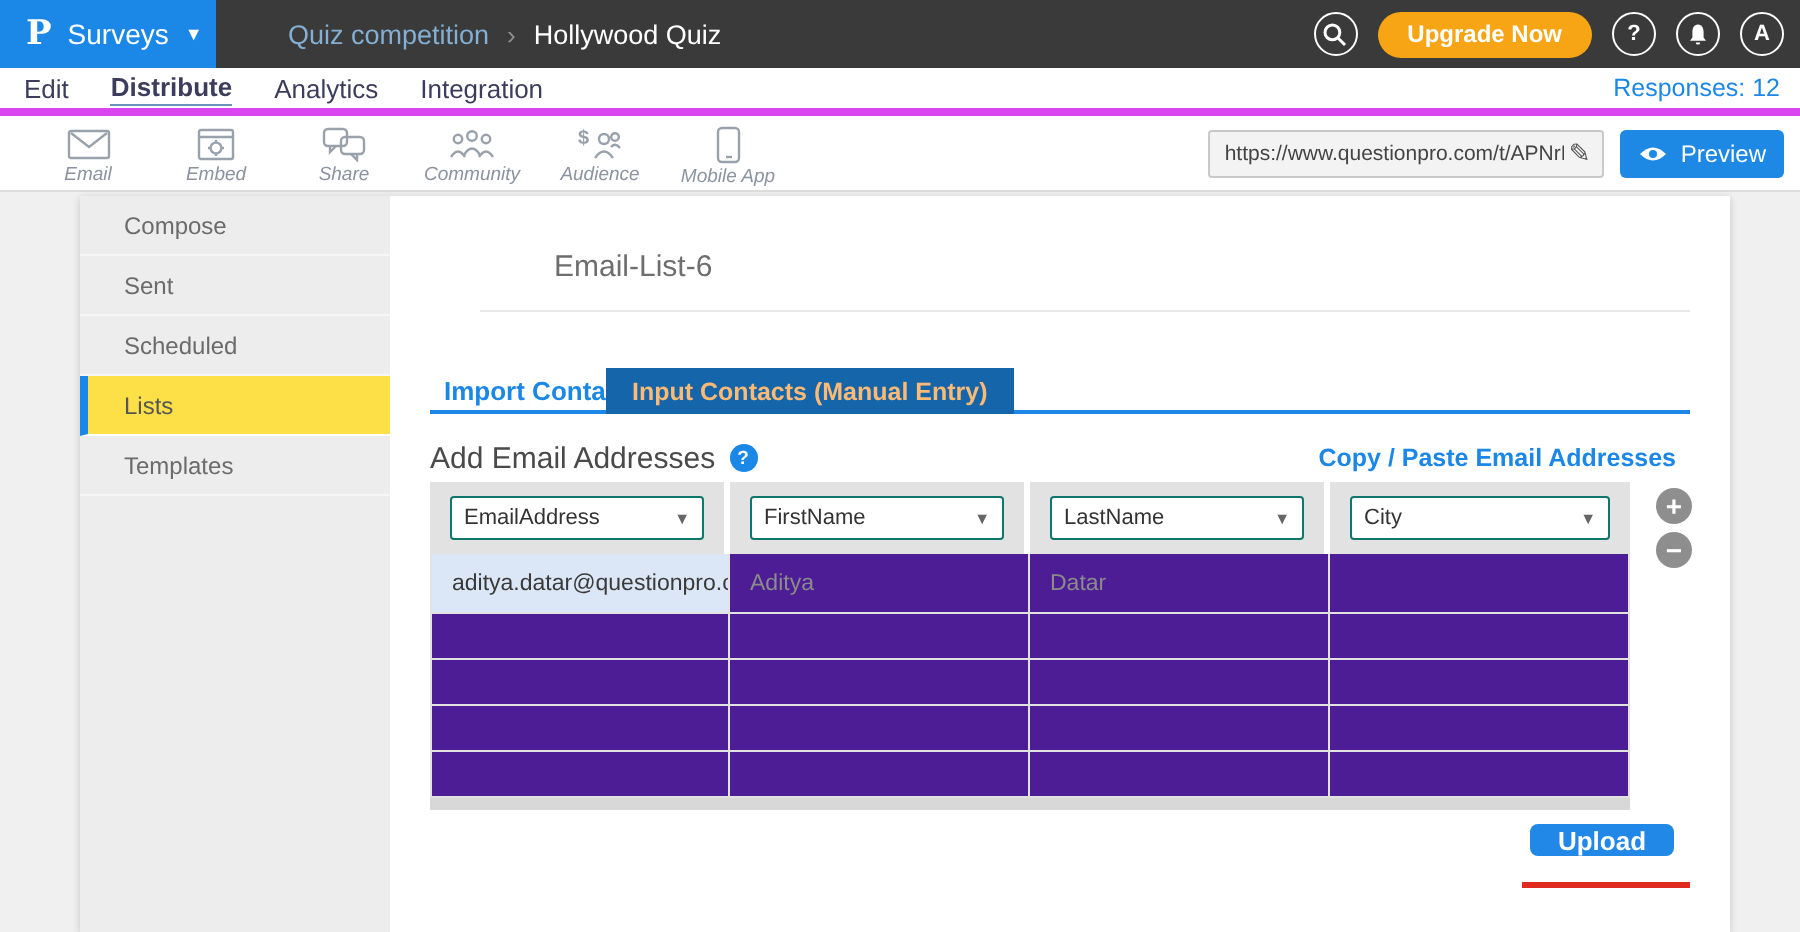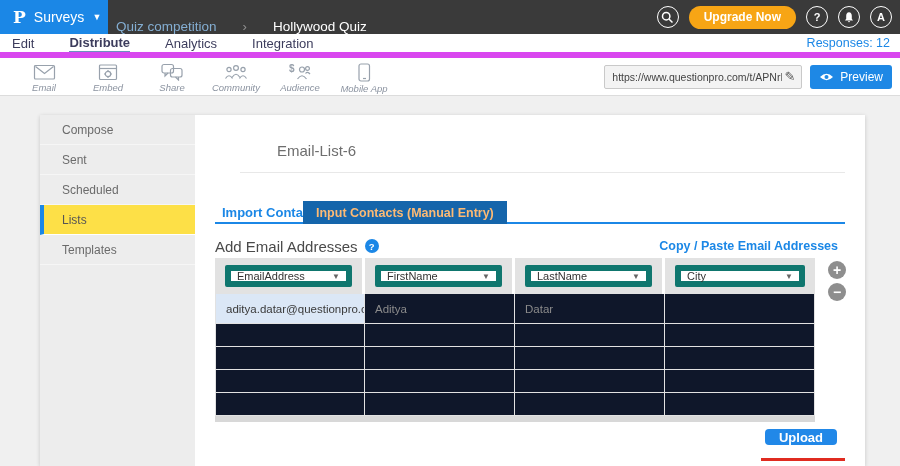--- a/index.html
+++ b/index.html
@@ -10,34 +10,34 @@
     -webkit-font-smoothing:antialiased;
   }
 
   
   .topbar { height:34px; background:#3a3a3a; display:flex; align-items:stretch; }
   .logo-sec { width:108px; background:#1b87e6; color:#fff; display:flex; align-items:center;
               padding-left:13px; gap:8px; cursor:pointer; flex:none; }
   .logo { font-weight:bold; font-size:17px; font-family:"DejaVu Serif", serif; }
   .product { font-size:14px; }
   .caret { font-size:9px; }
-  .breadcrumb { display:flex; align-items:flex-end; gap:26px; padding-left:8px; font-size:13.5px; flex:1; min-width:0; }
+  .breadcrumb { display:flex; align-items:center; gap:9px; padding-left:36px; font-size:13.5px; flex:1; min-width:0; }
   .bc-parent { color:#84aed2; cursor:pointer; }
   .bc-sep { color:#8f8f8f; font-size:13px; }
   .bc-current { color:#ffffff; }
   .topbar-right { display:flex; align-items:center; gap:10px; padding-right:8px; }
   .circle-btn { width:22px; height:22px; border:1.5px solid #fff; border-radius:50%;
                 background:transparent; color:#fff; font-size:11px; font-weight:bold;
                 display:flex; align-items:center; justify-content:center; padding:0; cursor:pointer; }
   .upgrade-btn { background:#f7a515; color:#fff; border:none; border-radius:12px; height:23px;
                  padding:0 15px; font-size:12px; font-weight:bold; cursor:pointer; }
 
   
   .navbar { height:24px; background:#fff; display:flex; align-items:center;
-            padding:0 10px 0 12px; gap:35px; font-size:13px; border-bottom:6px solid #d946ef; }
+            padding:0 10px 0 12px; gap:21px; font-size:13px; border-bottom:4px solid #d946ef; }
   .nav-item { color:#3c3c5c; cursor:pointer; }
   .nav-item.active { font-weight:bold; border-bottom:1px solid #6a93bd; padding-bottom:1px; }
   .nav-spacer { flex:1; }
   .responses { color:#1b87e6; font-size:12.5px; }
 
   
   .toolbar { height:38px; background:#fff; border-bottom:1px solid #dcdcdc;
              display:flex; align-items:center; padding:0 8px 0 12px; }
   .tool-item { width:64px; display:flex; flex-direction:column; align-items:center; gap:1px;
                cursor:pointer; padding-top:3px; }
@@ -48,21 +48,21 @@
              border-radius:2px; display:flex; align-items:center; }
   .url-input { flex:1; min-width:0; border:none; background:transparent; font-size:10.5px;
                color:#444; padding:0 2px 0 7px; font-family:"Liberation Sans",sans-serif; outline:none; }
   .pencil-btn { border:none; background:transparent; font-size:13px; color:#555;
                 padding:0 6px 0 0; cursor:pointer; }
   .preview-btn { height:24px; background:#1e88e5; border:none; border-radius:3px; color:#fff;
                  font-size:12px; display:flex; align-items:center; gap:6px; padding:0 9px; cursor:pointer; }
 
   
   .page { position:absolute; top:96px; left:0; right:0; bottom:0; background:#f0f0f0; }
-  .card { position:absolute; left:40px; top:19px; width:825px; bottom:0; background:#fff;
+  .card { position:absolute; left:40px; top:2px; width:825px; bottom:0; background:#fff;
           box-shadow:0 1px 4px rgba(0,0,0,0.18); display:flex; }
 
   
   .sidebar { width:155px; background:#ededed; flex:none; }
   .side-item { height:30px; line-height:30px; padding-left:22px; font-size:12px; color:#6b6b6b;
                border-bottom:1px solid #f6f6f6; cursor:pointer; }
   .side-item.active { background:#fde047; border-left:4px solid #1b87e6; padding-left:18px;
                       color:#555; border-bottom-color:#fff; }
 
   
@@ -81,29 +81,29 @@
   .help-circle { width:14px; height:14px; border-radius:50%; background:#1b87e6; color:#fff;
                  font-size:9.5px; font-weight:bold; display:inline-flex; align-items:center;
                  justify-content:center; margin-left:7px; cursor:pointer; }
   .copy-paste { font-size:12.5px; color:#1b87e6; font-weight:bold; cursor:pointer; text-decoration:none; }
 
   
   .table-wrap { position:absolute; left:20px; top:143px; width:600px; }
   .thead { display:flex; background:#e2e2e2; height:36px; }
   .th { width:150px; display:flex; align-items:center; padding:0 10px; border-right:3px solid #fff; }
   .th:last-child { border-right:none; }
-  .select { flex:1; height:22px; background:#fff; border:6px solid #0f766e; border-radius:2px;
+  .select { flex:1; height:22px; background:#fff; border:1px solid #0f766e; border-radius:2px;
             display:flex; align-items:center; justify-content:space-between; padding:0 6px;
             font-size:11px; color:#333; cursor:pointer; }
   .sel-caret { font-size:8px; color:#666; }
   .tr { display:flex; height:23px; }
   .tr.first { height:30px; }
   .td { width:150px; border-right:1px solid #e2e2e2; border-bottom:1px solid #e2e2e2;
         font-size:11.5px; display:flex; align-items:center; padding:0 10px; color:#8b8b8b;
-        background:#0f172a; cursor:text; overflow:hidden; white-space:nowrap; }
+        background:#4c1d95; cursor:text; overflow:hidden; white-space:nowrap; }
   .tr .td:first-child { border-left:1px solid #e2e2e2; }
   .td.filled-email { background:#dbe7f6; color:#3a3a3a; }
   .hscroll { height:6px; background:#d8d8d8; }
 
   .row-btns { position:absolute; right:19px; top:146px; display:flex; flex-direction:column; gap:4px; }
   .circle-gray { width:18px; height:18px; border-radius:50%; background:#8e8e8e; color:#fff;
                  border:none; padding:0; display:flex; align-items:center; justify-content:center;
                  font-size:14px; font-weight:bold; line-height:1; cursor:pointer; }
 
   .upload-btn { position:absolute; right:28px; top:314px; width:72px; height:16px; background:#2188e8;

